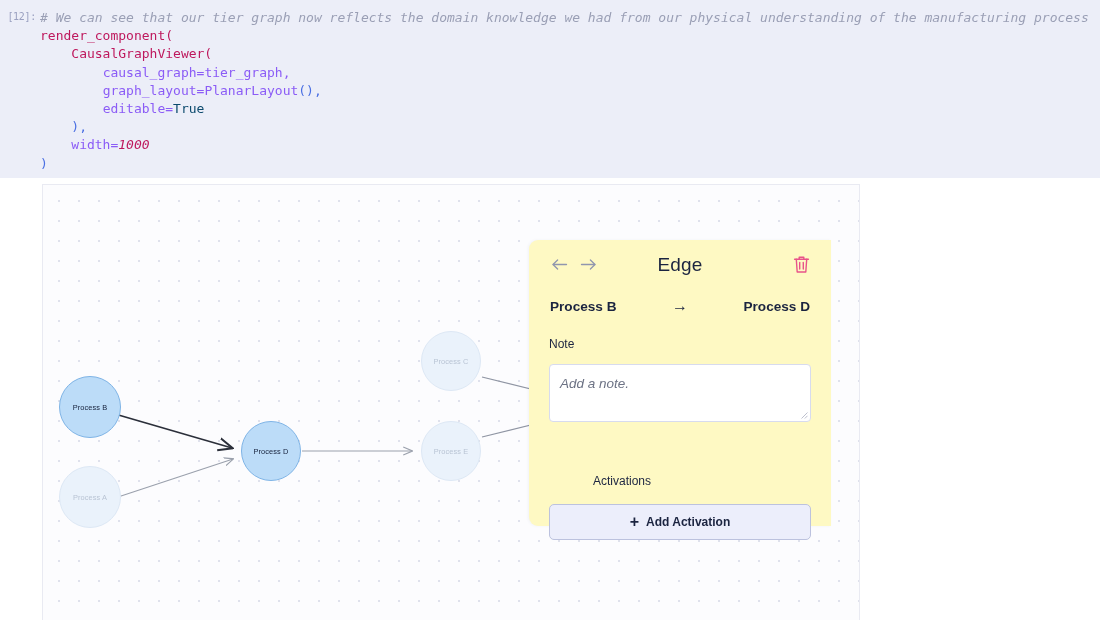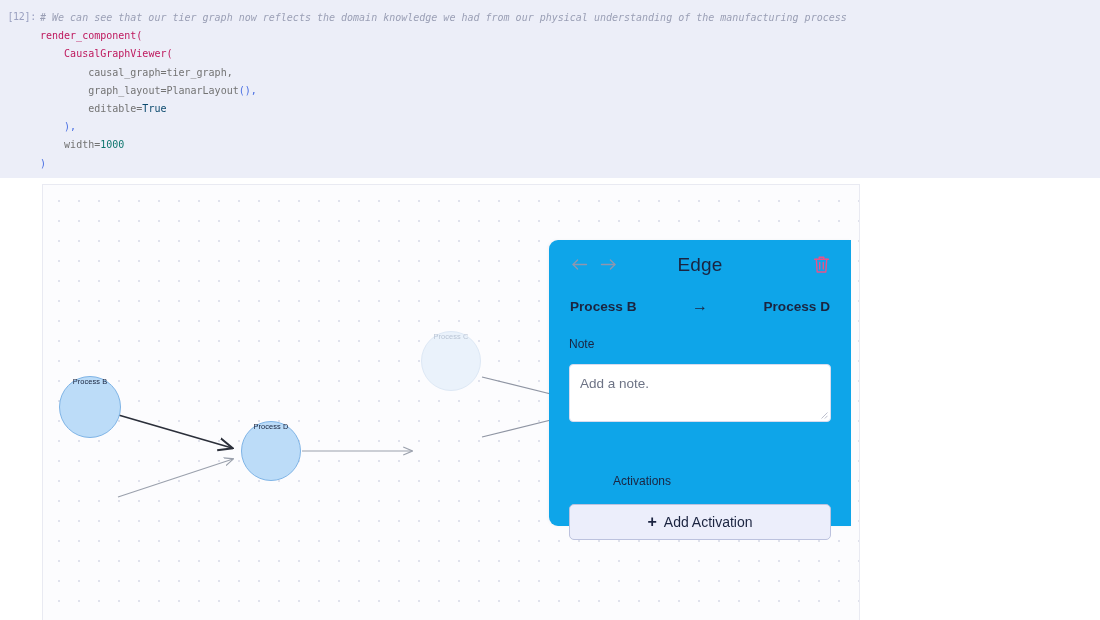--- a/index.html
+++ b/index.html
@@ -18,69 +18,69 @@
   .cell-prompt{
     position:absolute;left:6px;top:11px;width:30px;
     text-align:right;
     font-family:"DejaVu Sans Mono", monospace;
     font-size:10px;color:#9aa0c0;
     letter-spacing:-0.3px;
   }
   .cell-code{
     position:absolute;left:40px;top:9px;right:0;
     font-family:"DejaVu Sans Mono", monospace;
-    font-size:10px;
+    font-size:13px;
     line-height:18.2px;
     color:#1f2328;
     white-space:pre;
   }
   .cell-code .ln{display:block;height:18.2px;}
   .tok-com{color:#9a9fb5;font-style:italic;}
   .tok-fn{color:#be185d;}
   .tok-par{color:#4a6fe3;}
   .tok-kw{color:#0c4a6e;}
-  .tok-num{color:#0f766e;}
-  .tok-pl{color:#737373;}
+  .tok-num{color:#be185d;font-style:italic;}
+  .tok-pl{color:#8b5cf6;}
 
   
   .canvas{
     position:absolute;left:42px;top:184px;width:816px;height:436px;
     background-color:#fcfcfe;
     background-image:radial-gradient(#dfe1ec 1px, transparent 1.1px);
     background-size:20px 20px;
     background-position:6px 6px;
     border-left:1px solid #e9eaf2;
     border-top:1px solid #e9eaf2;
     border-right:1px solid #e9eaf2;
     overflow:hidden;
   }
   .edges{position:absolute;left:0;top:0;width:816px;height:436px;}
 
   .node{
     position:absolute;border-radius:50%;
-    display:flex;justify-content:center;
+    display:flex;align-items:center;justify-content:center;
     box-sizing:border-box;
   }
   .node span{
     font-size:7.4px;letter-spacing:0.1px;
     white-space:nowrap;
   }
   .node.active{
     background:#bcdcf8;border:1px solid #7fb4e6;
   }
   .node.active span{color:#15203a;}
   .node.dim{
     background:#eaf2fb;border:1px solid #dde8f5;
   }
   .node.dim span{color:#b9c4d4;}
 
   
   .panel{
-    position:absolute;left:549px;top:240px;width:302px;height:286px;
-    background:#0ea5e9;
+    position:absolute;left:529px;top:240px;width:302px;height:286px;
+    background:#fef9c3;
     border-radius:9px 0 0 9px;
     box-shadow:-1px 0 3px rgba(40,50,90,.05);
   }
   .panel-head{
     position:absolute;left:0;top:0;width:302px;height:56px;
   }
   .nav-arrows{
     position:absolute;left:20px;top:14px;
     display:flex;gap:9px;align-items:center;
   }
@@ -111,34 +111,34 @@
   .lbl-note{top:97px;}
   .lbl-act{top:234px;margin-left:44px;}
 
   .note-box{
     position:absolute;left:20px;top:124px;width:262px;height:58px;
     background:#ffffff;border:1px solid #d7dbee;border-radius:4px;
     box-sizing:border-box;
   }
   .note-ph{
     position:absolute;left:10px;top:11px;
-    font-size:13.5px;color:#6d7385;text-align:center;
+    font-size:13.5px;font-style:italic;color:#6d7385;text-align:center;
   }
   .resize-grip{
     position:absolute;right:2px;bottom:2px;width:9px;height:9px;
     color:#b5b9c8;
   }
   .add-btn{
     position:absolute;left:20px;top:264px;width:262px;height:36px;
     background:#eceefb;border:1px solid #bcc2de;border-radius:5px;
     display:flex;align-items:center;justify-content:center;gap:7px;
     box-sizing:border-box;cursor:pointer;
   }
   .add-btn .plus{font-size:16px;color:#1b2440;font-weight:bold;line-height:1;}
-  .add-btn .txt{font-size:14px;font-weight:normal;color:#1b2440;}
+  .add-btn .txt{font-size:12px;font-weight:bold;color:#1b2440;}
 </style>
 </head>
 <body>
 
 <div id="root">
 
   <div class="cell">
     <div class="cell-prompt">[12]:</div>
     <div class="cell-code"><span class="ln"><span class="tok-com"># We can see that our tier graph now reflects the domain knowledge we had from our physical understanding of the manufacturing process</span></span><span class="ln"><span class="tok-fn">render_component(</span></span><span class="ln">    <span class="tok-fn">CausalGraphViewer(</span></span><span class="ln">        <span class="tok-pl">causal_graph=</span><span class="tok-pl">tier_graph,</span></span><span class="ln">        <span class="tok-pl">graph_layout=</span><span class="tok-pl">PlanarLayout</span><span class="tok-par">(),</span></span><span class="ln">        <span class="tok-pl">editable=</span><span class="tok-kw">True</span></span><span class="ln">    <span class="tok-par">),</span></span><span class="ln">    <span class="tok-pl">width=</span><span class="tok-num">1000</span></span><span class="ln"><span class="tok-par">)</span></span></div>
   </div>
@@ -162,25 +162,31 @@
       <line x1="259" y1="266" x2="369" y2="266" stroke="#9aa0ac" stroke-width="1.1" marker-end="url(#ah-gray)"></line>
 
       <line x1="439" y1="192" x2="520" y2="212" stroke="#8f95a3" stroke-width="1.1"></line>
 
       <line x1="439" y1="252" x2="520" y2="232" stroke="#8f95a3" stroke-width="1.1"></line>
     </svg>
 
     <div class="node active" style="left:16px;top:191px;width:62px;height:62px;">
       <span>Process B</span>
     </div>
+    <div class="node dim" style="left:16px;top:281px;width:62px;height:62px;">
+      <span>Process A</span>
+    </div>
     <div class="node active" style="left:198px;top:236px;width:60px;height:60px;">
       <span>Process D</span>
     </div>
     <div class="node dim" style="left:378px;top:146px;width:60px;height:60px;">
       <span>Process C</span>
+    </div>
+    <div class="node dim" style="left:378px;top:236px;width:60px;height:60px;">
+      <span>Process E</span>
     </div>
   </div>
 
   <div class="panel">
     <div class="panel-head">
       <div class="nav-arrows">
         <div class="arr">
           <svg width="17" height="13" viewBox="0 0 17 13" fill="none" stroke="#9096ae" stroke-width="1.3" stroke-linecap="round" stroke-linejoin="round">
             <path d="M15.5 6.5 H2.2"></path>
               <path d="M6.6 2 L2 6.5 L6.6 11"></path>

